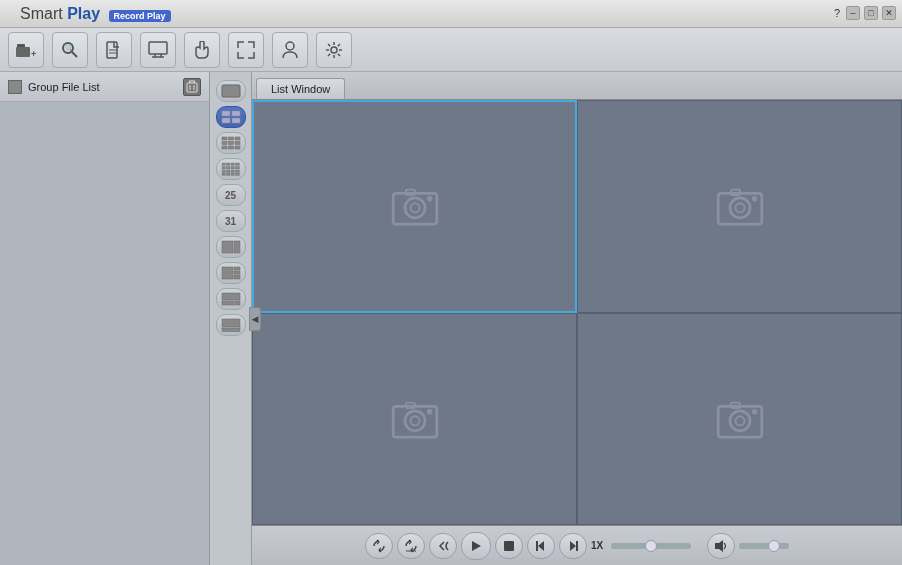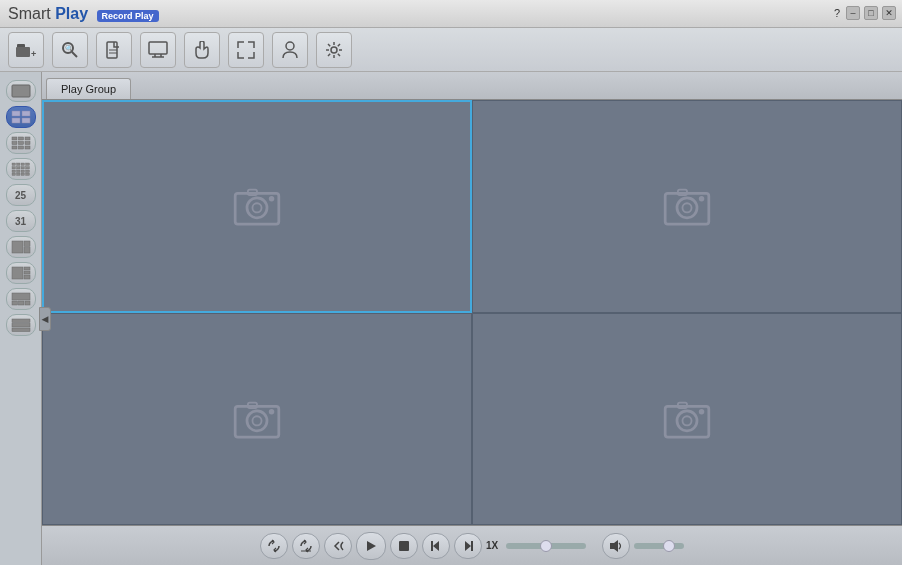--- a/index.html
+++ b/index.html
@@ -13,21 +13,21 @@
       user-select: none;
     }
 
     
     #titlebar {
       height: 28px;
       background: linear-gradient(to bottom, #e8e8e8, #d0d0d0);
       border-bottom: 1px solid #aaa;
       display: flex;
       align-items: center;
-      padding: 0 8px;
+      padding: 0 20px;
       position: relative;
     }
     #app-logo {
       font-size: 16px;
       font-weight: bold;
       color: #222;
     }
     #app-logo span.smart { font-weight: normal; color: #444; }
     #app-logo span.play { color: #2255aa; font-weight: bold; }
     #record-play-badge {
@@ -391,20 +391,37 @@
   <div class="toolbar-btn">
     <svg width="18" height="18" viewBox="0 0 18 18">
         <circle cx="9" cy="9" r="3" fill="none" stroke="#555" stroke-width="1.5"></circle>
         <path d="M9 1 L9 4 M9 14 L9 17 M1 9 L4 9 M14 9 L17 9 M3 3 L5.2 5.2 M12.8 12.8 L15 15 M15 3 L12.8 5.2 M5.2 12.8 L3 15" stroke="#555" stroke-width="1.5"></path>
       </svg>
   </div>
 </div>
 
 <div id="main">
 
+  <div id="sidebar">
+    <div id="group-file-header">
+      <div id="group-file-checkbox"></div>
+      <span id="group-file-label">Group File List</span>
+      <div id="group-file-delete">
+        <svg width="12" height="13" viewBox="0 0 12 13">
+            <rect x="1" y="3" width="10" height="9" rx="1" fill="none" stroke="#ddd" stroke-width="1"></rect>
+            <line x1="4" y1="3" x2="4" y2="1" stroke="#ddd" stroke-width="1"></line>
+            <line x1="8" y1="3" x2="8" y2="1" stroke="#ddd" stroke-width="1"></line>
+            <line x1="3" y1="1" x2="9" y2="1" stroke="#ddd" stroke-width="1"></line>
+            <line x1="4" y1="5" x2="4" y2="10" stroke="#ddd" stroke-width="1"></line>
+            <line x1="8" y1="5" x2="8" y2="10" stroke="#ddd" stroke-width="1"></line>
+          </svg>
+      </div>
+    </div>
+    <div id="sidebar-content"></div>
+  </div>
 
   <div id="layout-panel">
 
     <div class="layout-btn">
       <svg width="20" height="14" viewBox="0 0 20 14">
           <rect x="1" y="1" width="18" height="12" rx="1" fill="#888" stroke="#666" stroke-width="1"></rect>
         </svg>
     </div>
 
     <div class="layout-btn active">
@@ -488,21 +505,21 @@
           <rect x="1" y="5.5" width="18" height="3.5" fill="#888" stroke="#666" stroke-width="0.5"></rect>
           <rect x="1" y="10" width="18" height="3.5" fill="#888" stroke="#666" stroke-width="0.5"></rect>
         </svg>
     </div>
 
     <div id="collapse-arrow">◀</div>
   </div>
 
   <div id="play-area">
     <div id="play-tab-bar">
-      <div id="play-tab">Play Group</div>
+      <div id="play-tab">List Window</div>
     </div>
     <div id="play-grid">
 
       <div class="grid-cell selected">
         <svg class="camera-icon" viewBox="0 0 52 44">
           <rect x="2" y="8" width="48" height="34" rx="3" fill="none" stroke="#aab" stroke-width="3"></rect>
           <circle cx="26" cy="24" r="11" fill="none" stroke="#aab" stroke-width="3"></circle>
           <circle cx="26" cy="24" r="5" fill="none" stroke="#aab" stroke-width="2"></circle>
           <rect x="16" y="4" width="10" height="6" rx="2" fill="none" stroke="#aab" stroke-width="2"></rect>
           <circle cx="42" cy="14" r="3" fill="#aab"></circle>

